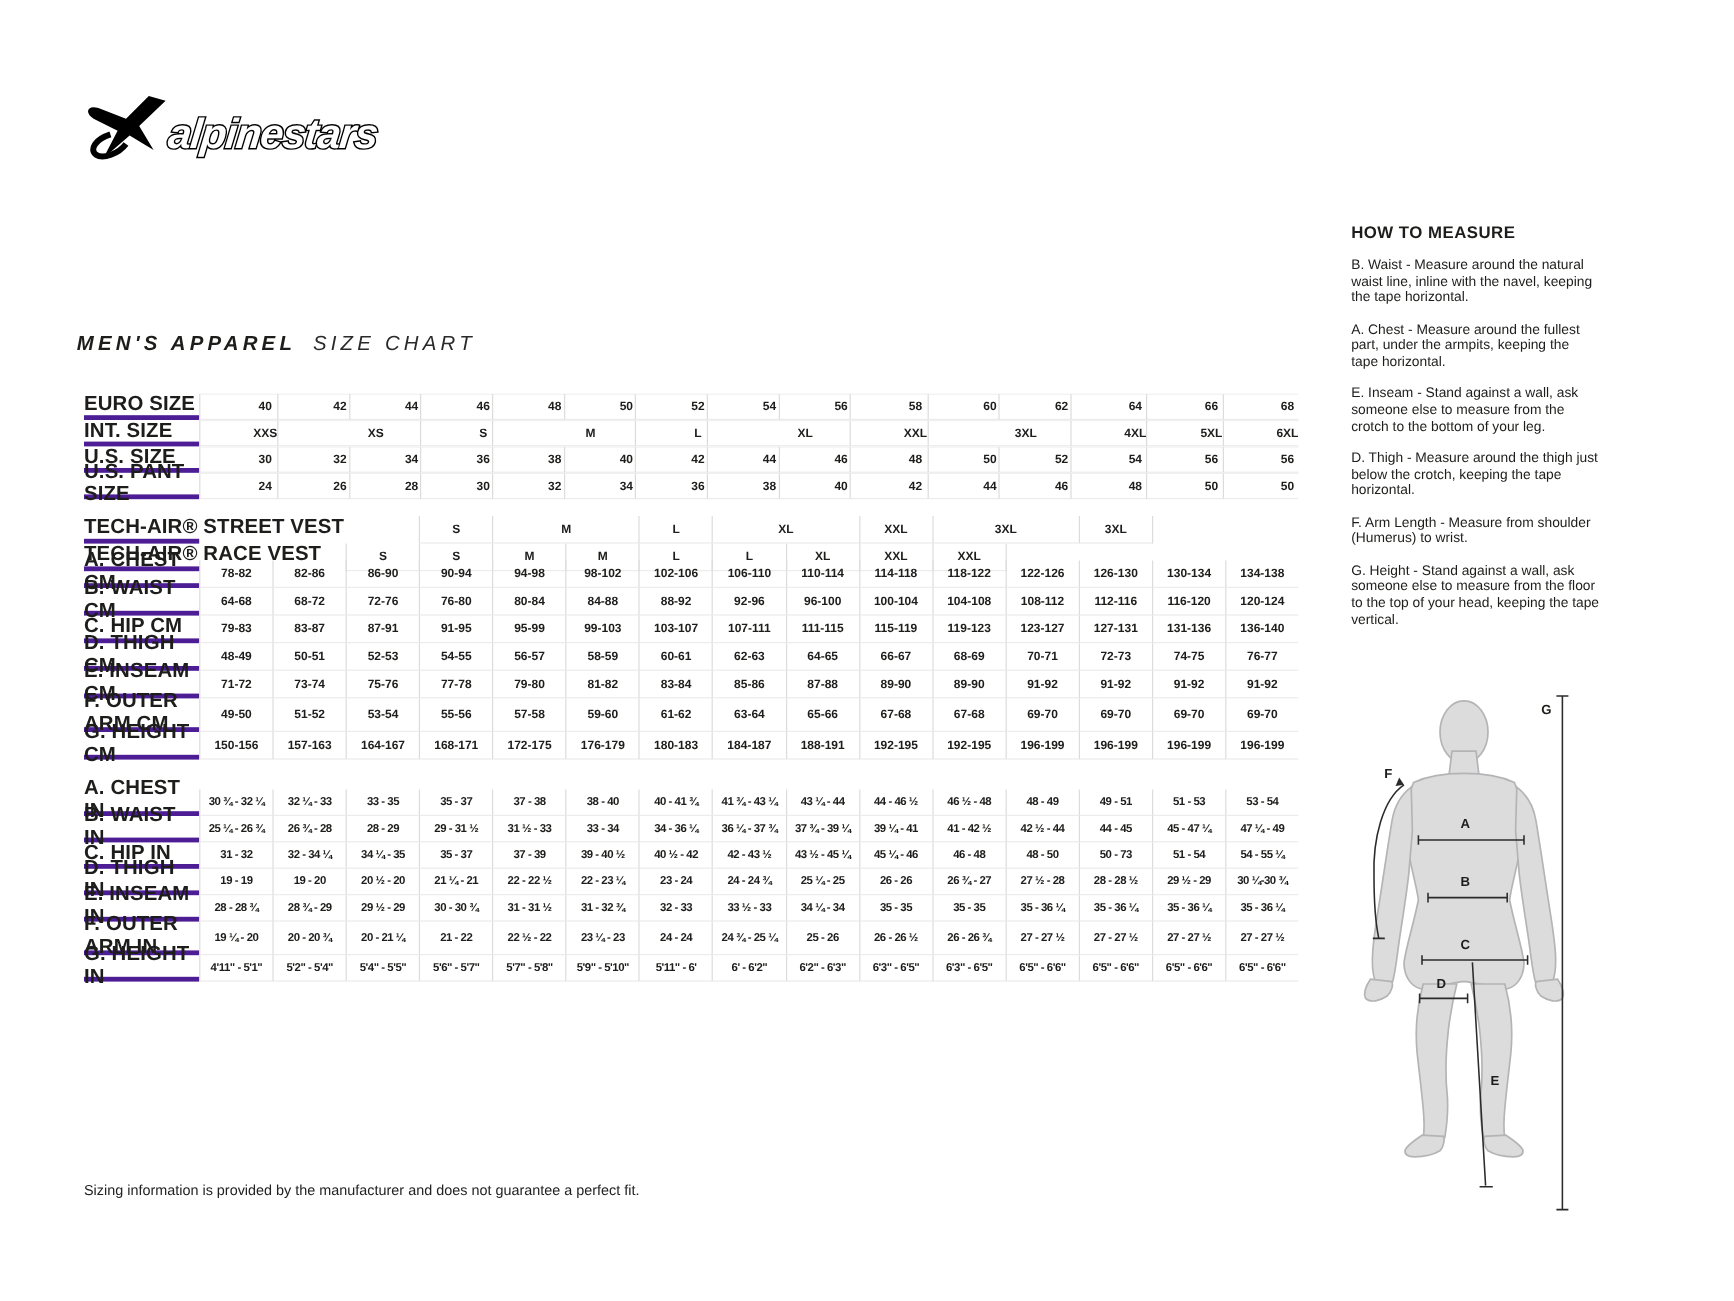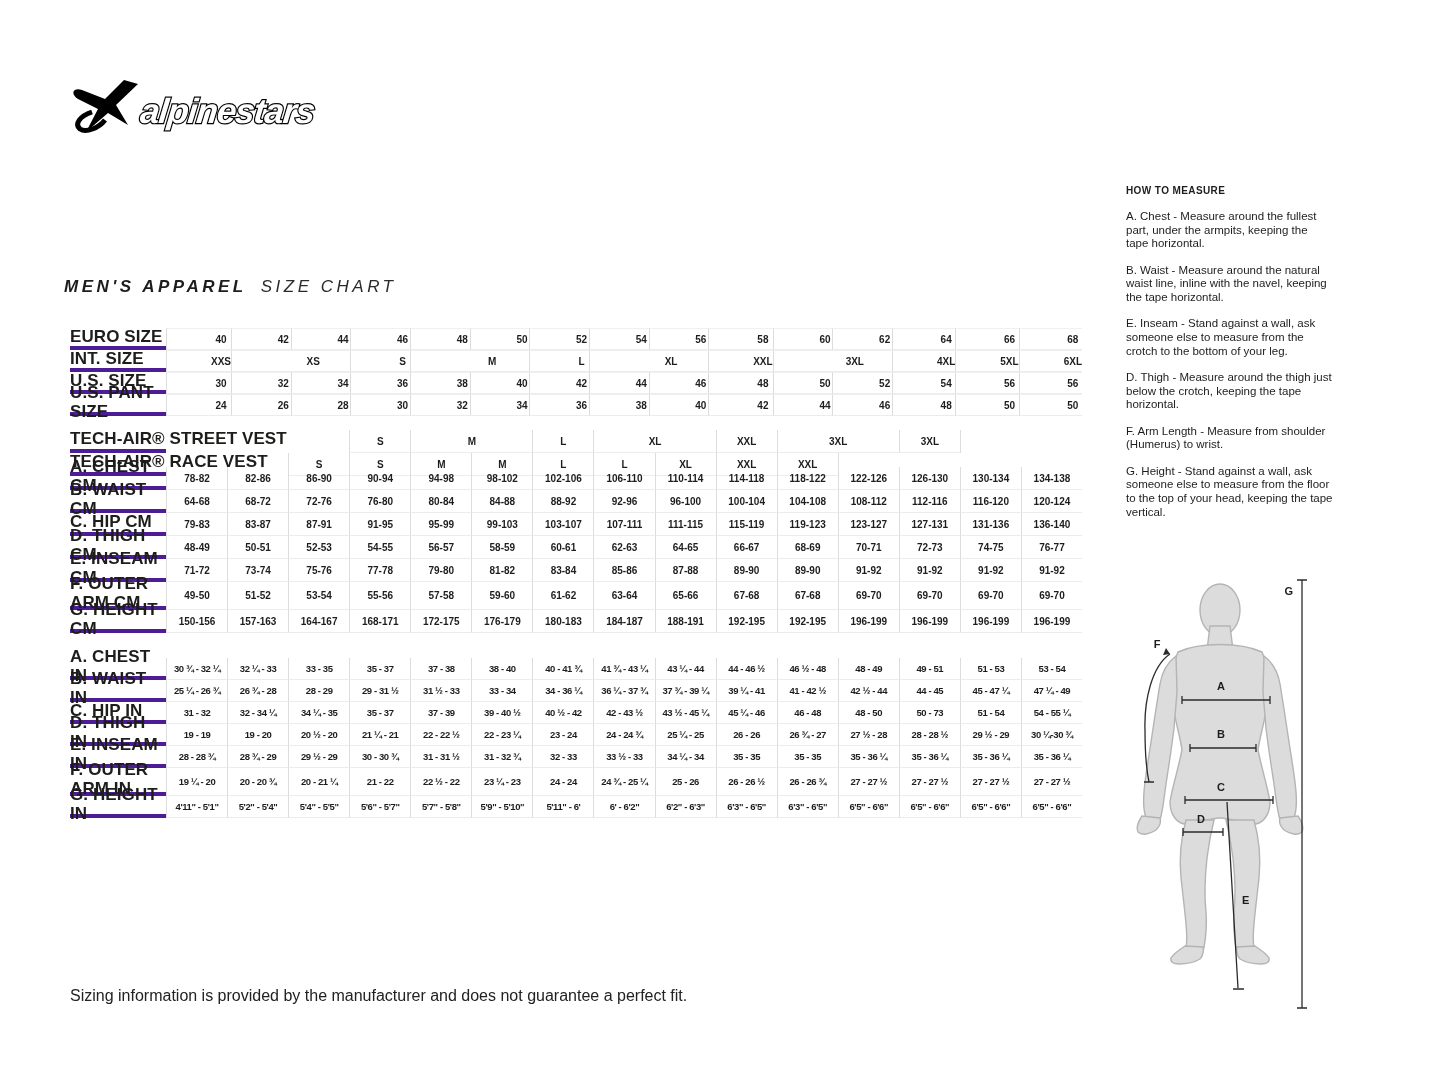--- a/index.html
+++ b/index.html
@@ -21,26 +21,26 @@
           border-bottom:4px solid #4c1d95;letter-spacing:.1px;}
   .rlabel.nowrap{white-space:nowrap;overflow:visible;z-index:2;text-align:center;}
   .cell{font-weight:700;font-size:10px;display:flex;align-items:center;justify-content:center;
         border-left:1px solid #dcdcdc;border-bottom:1px solid #ececec;white-space:nowrap;}
   #tbl-in .cell{font-size:9.5px;letter-spacing:-0.4px;}
   .cell.blank{border-left:none;border-bottom:none;}
   .cell.trail{border-left:1px solid #dcdcdc;border-bottom:none;}
   #tbl-sizes .cell{border-top:1px solid #f0f0f0;padding-left:44px;}
   
   #howto{position:absolute;left:1126px;top:185px;width:207px;}
-  #howto h2{margin:0 0 14px 0;font-size:10px;font-weight:700;letter-spacing:.4px;}
+  #howto h2{margin:0 0 14px 0;font-size:14px;font-weight:700;letter-spacing:.4px;}
   #howto p{margin:0 0 13px 0;font-size:11.5px;line-height:1.18;font-weight:400;}
   
   #diagram{position:absolute;left:1130px;top:570px;}
   
-  #footer{position:absolute;left:70px;top:984px;font-size:16px;line-height:1.45;color:#222;}
+  #footer{position:absolute;left:70px;top:984px;font-size:12px;line-height:1.45;color:#222;}
 </style>
 </head>
 <body>
 
 <div id="page">
 
   <svg id="logo" viewBox="0 0 252 62">
     <g>
       <path d="M52,2 L33,21 L10,12 C1,9 -2,16 6,21 L26,31 L14,54 L36,35 L56,47 L44,27 L66,6 Z" fill="#000"></path>
       <path d="M20,34 C8,38 2,46 8,51 C14,55 27,50 33,42" fill="none" stroke="#000" stroke-width="5"></path>
@@ -362,22 +362,22 @@
       <div class="cell">6'3" - 6'5"</div>
       <div class="cell">6'3" - 6'5"</div>
       <div class="cell">6'5" - 6'6"</div>
       <div class="cell">6'5" - 6'6"</div>
       <div class="cell">6'5" - 6'6"</div>
       <div class="cell">6'5" - 6'6"</div>
     </div>
 
   <div id="howto">
     <h2>HOW TO MEASURE</h2>
+    <p>B. Waist - Measure around the natural waist line, inline with the navel, keeping the tape horizontal.</p>
     <p>A. Chest - Measure around the fullest part, under the armpits, keeping the tape horizontal.</p>
-    <p>B. Waist - Measure around the natural waist line, inline with the navel, keeping the tape horizontal.</p>
     <p>E. Inseam - Stand against a wall, ask someone else to measure from the crotch to the bottom of your leg.</p>
     <p>D. Thigh - Measure around the thigh just below the crotch, keeping the tape horizontal.</p>
     <p>F. Arm Length - Measure from shoulder (Humerus) to wrist.</p>
     <p>G. Height - Stand against a wall, ask someone else to measure from the floor to the top of your head, keeping the tape vertical.</p>
   </div>
 
   <svg id="diagram" width="190" height="450" viewBox="0 0 190 450">
     <g fill="#dcdcdd" stroke="#b4b4b6" stroke-width="1.4">
       <ellipse cx="90" cy="40" rx="20" ry="26"></ellipse>
       <path d="M80,56 L100,56 L103,80 L77,80 Z"></path>

